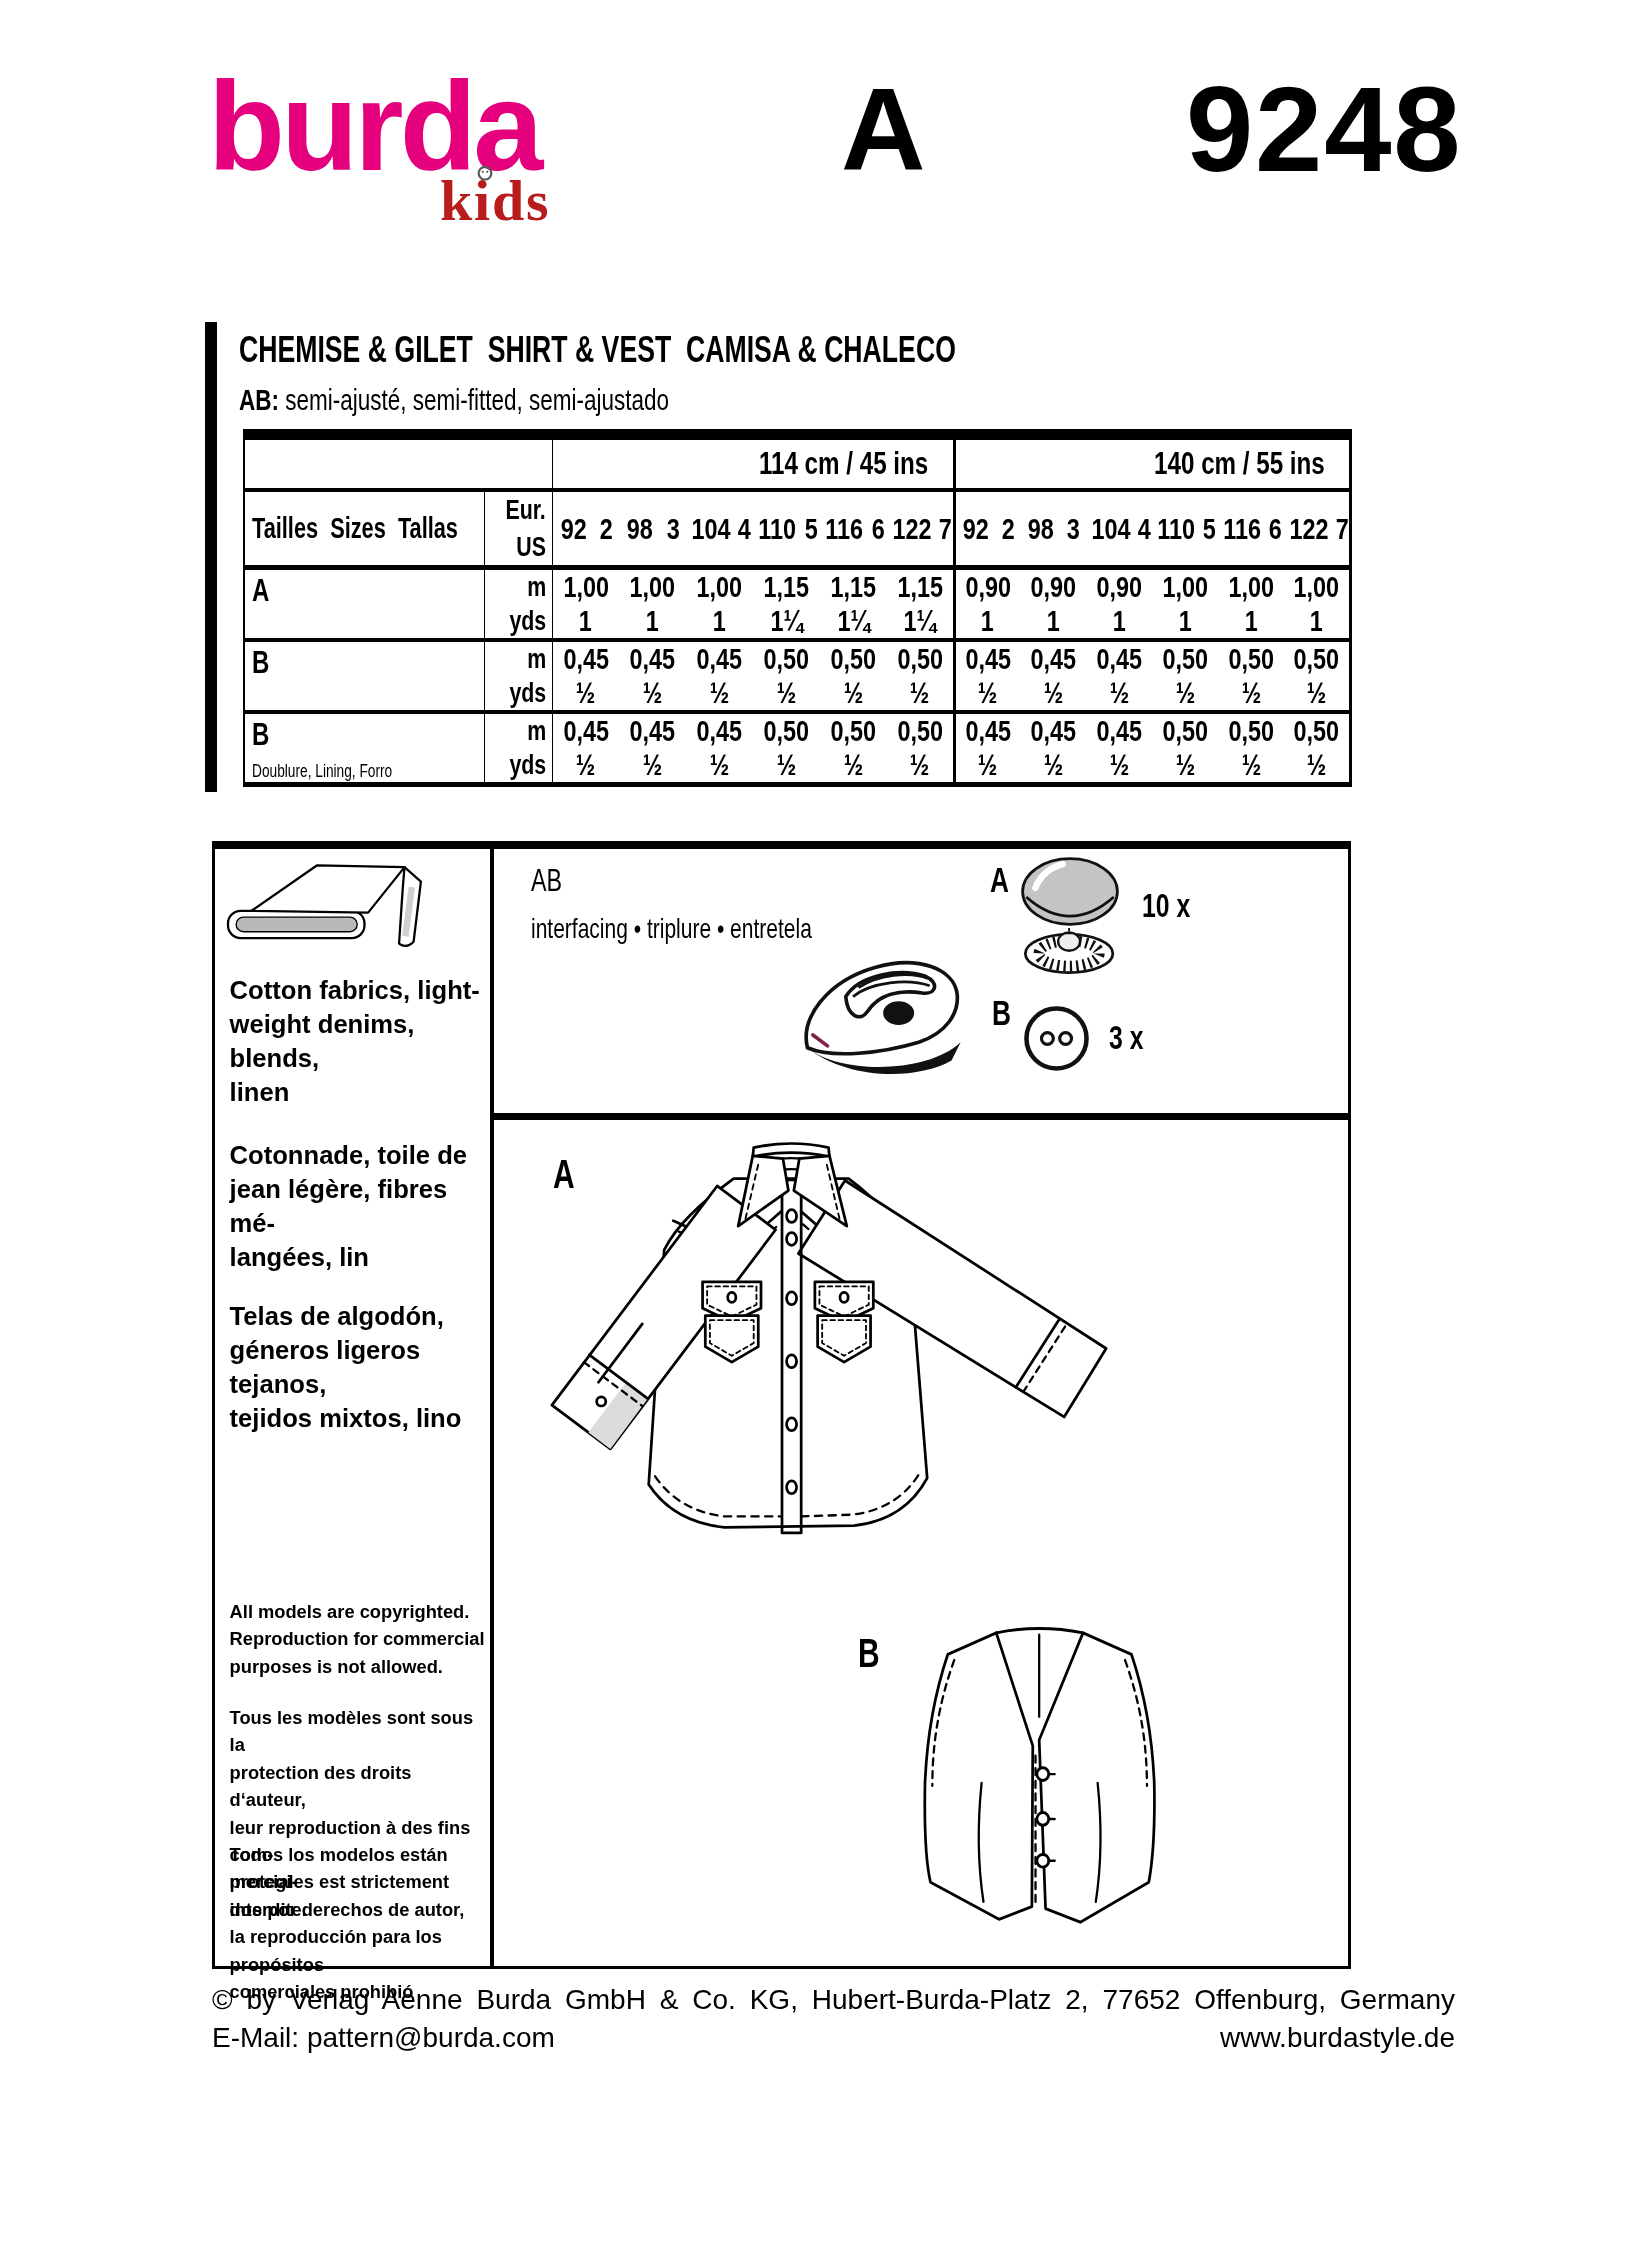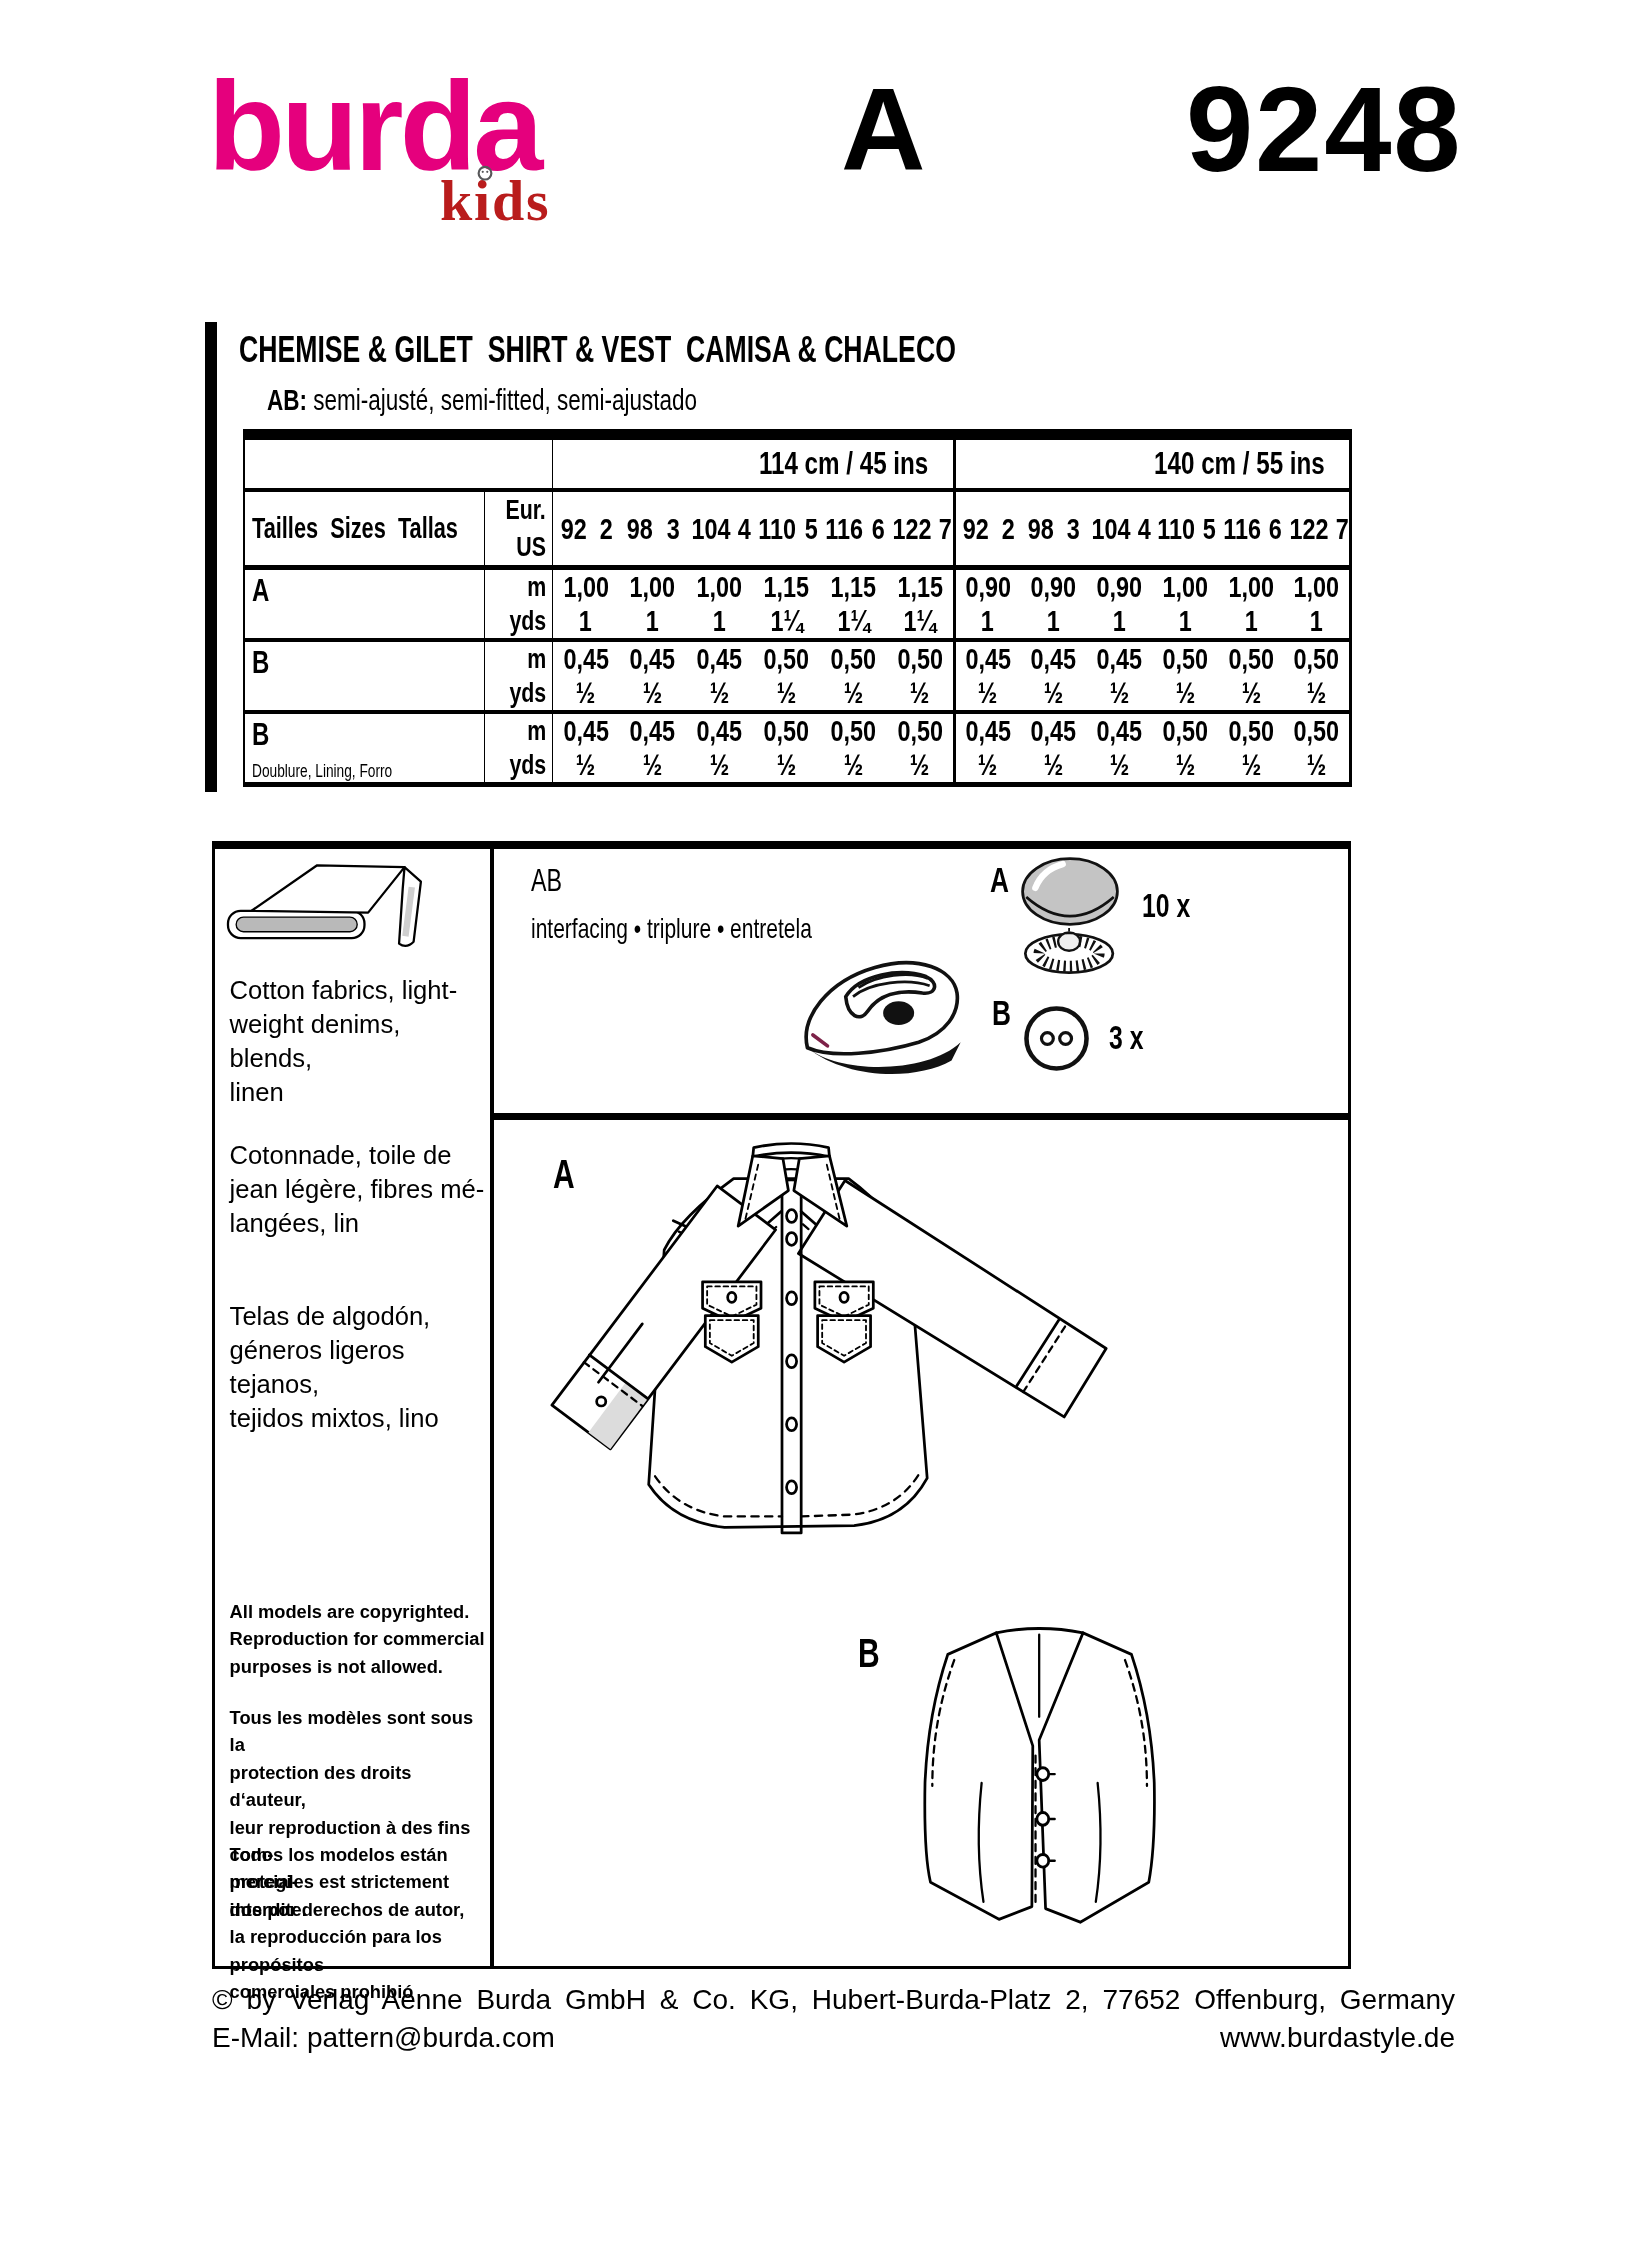--- a/index.html
+++ b/index.html
@@ -12,21 +12,21 @@
   .sxr{display:inline-block;transform:scaleX(0.78);transform-origin:100% 50%;white-space:pre;}
   
   .logo-main{left:208px;top:64px;font-size:126px;line-height:1;font-weight:700;color:#e5007d;letter-spacing:-3.7px;}
   .logo-sub{left:440px;top:172px;font-family:"Liberation Serif",serif;font-weight:700;
             font-size:58px;line-height:1;color:#b91c1c;letter-spacing:1.8px;}
   .view-letter{left:841px;top:71px;font-size:117px;line-height:1;font-weight:700;}
   .pattern-number{left:1186px;top:69px;font-size:121px;line-height:1;font-weight:700;letter-spacing:1.8px;}
   
   .vbar{left:205px;top:322px;width:12px;height:470px;background:#000;}
   .pattern-title{left:239px;top:331px;font-size:37px;font-weight:700;line-height:1;}
-  .fit-line{left:239px;top:385px;font-size:30px;line-height:1;margin-left:28px;}
+  .fit-line{left:239px;top:385px;font-size:30px;line-height:1;}
   .fit-line b{font-weight:700;}
   
   table.size{position:absolute;left:243px;top:429px;width:1103px;border-collapse:collapse;table-layout:fixed;
              border-left:2.7px solid #000;border-right:3.7px solid #000;border-top:11px solid #000;border-bottom:5.5px solid #000;}
   table.size td{padding:0;margin:0;}
   tr.band td{height:48px;border-bottom:4.6px solid #000;text-align:right;vertical-align:middle;}
   tr.hdr td{height:73px;border-bottom:5.5px solid #000;}
   tr.r1 td,tr.r2 td{height:68px;border-bottom:4.6px solid #000;}
   tr.r3 td{height:68px;}
   .bl2{border-left:1.8px solid #000;}
@@ -39,21 +39,21 @@
   .sizes-label{font-size:29px;font-weight:700;padding-left:7.3px;}
   .unitlab{font-size:27.4px;font-weight:700;}
   .szv{font-size:30px;font-weight:700;}
   .val{font-size:30px;font-weight:700;}
   .rowlab{font-size:32px;font-weight:700;line-height:1;}
   .rowsub{font-size:18.3px;line-height:1;}
   
   .lower{left:212px;top:841px;width:1139px;height:1128px;border:3.7px solid #000;border-top:8.2px solid #000;box-sizing:border-box;}
   .vdiv{left:275px;top:0;bottom:0;width:3.7px;background:#000;}
   .hdiv{left:279px;right:0;top:264px;height:7.3px;background:#000;}
-  .fabtxt{left:14.6px;width:256px;font-size:25.6px;line-height:34px;white-space:pre-line;}
+  .fabtxt{left:14.6px;width:256px;font-size:25.6px;line-height:34px;white-space:pre-line;font-weight:bold;}
   .copytxt{left:14.6px;width:256px;font-size:18.3px;font-weight:700;line-height:27.4px;white-space:pre-line;}
   .notion-h{font-size:31px;font-weight:400;line-height:1;}
   .notion-t{font-size:28px;line-height:1;}
   .notion-l{font-size:35px;font-weight:700;line-height:1;}
   .qty{font-size:33px;font-weight:700;line-height:1;}
   .viewlab{font-size:40px;font-weight:700;line-height:1;}
   
   .foot1{left:212px;top:1985px;width:1243px;font-size:28px;line-height:1.1;text-align:justify;text-align-last:justify;}
   .foot2{left:212px;top:2023px;width:1243px;font-size:28px;line-height:1.1;display:flex;justify-content:space-between;}
 </style>

